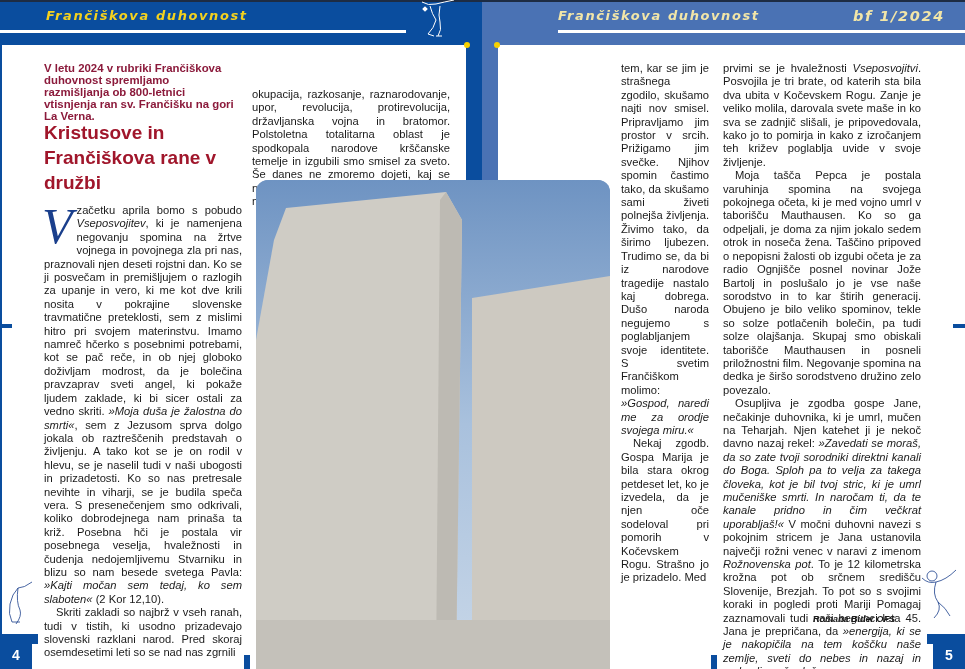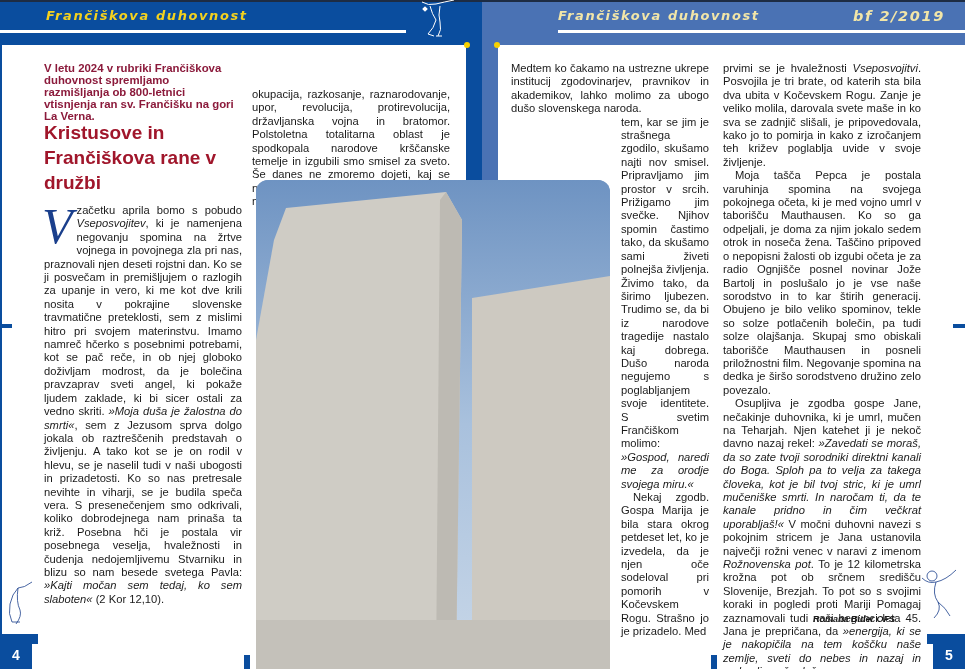--- a/index.html
+++ b/index.html
@@ -52,38 +52,39 @@
 
 <div class="band-left"></div>
 <div class="band-right"></div>
 <div class="frame-left-side"></div>
 <div class="frame-right-side"></div>
 <div class="frame-left-edge"></div>
 
 <div class="hdr-title left">Frančiškova duhovnost</div>
 <div class="hdr-rule left"></div>
 <div class="hdr-title right">Frančiškova duhovnost</div>
-<div class="hdr-issue">bf 2/2019</div>
+<div class="hdr-issue">bf 1/2024</div>
 <div class="hdr-rule right"></div>
 
 <div class="dot" style="left:464px;top:42px"></div>
 <div class="dot" style="left:494px;top:42px"></div>
 
 <svg class="figure-icon" style="left:418px;top:0" width="40" height="40" viewBox="0 0 40 40">
   <path d="M4 2 Q10 6 18 4 Q26 2 36 0 M12 6 Q14 14 18 20 Q16 28 10 34 M22 6 Q20 16 22 22 Q24 30 20 36 M10 34 L16 36 M18 36 L24 36" stroke="#fff" stroke-width="1" fill="none"></path>
   <rect x="5" y="7" width="4" height="4" transform="rotate(45 7 9)" fill="#fff"></rect>
 </svg>
 
 <div class="lead">V letu 2024 v rubriki Frančiškova duhovnost spremljamo razmišljanja ob 800-letnici vtisnjenja ran sv. Frančišku na gori La Verna.</div>
 <div class="headline">Kristusove in Frančiškova rane v družbi</div>
 
 <div class="col" style="left:44px;top:204px;width:198px;">
   <p>
     <span class="dropcap">V</span><span>začetku aprila bomo s pobudo </span><em>Vseposvojitev</em><span>, ki je namenjena negovanju spomina na žrtve vojnega in povojnega zla pri nas, praznovali njen deseti rojstni dan. Ko se ji posvečam in premišljujem o razlogih za upanje in vero, ki me kot dve krili nosita v pokrajine slovenske travmatične preteklosti, sem z mislimi hitro pri svojem materinstvu. Imamo namreč hčerko s posebnimi potrebami, kot se pač reče, in ob njej globoko doživljam modrost, da je bolečina pravzaprav sveti angel, ki pokaže ljudem zaklade, ki bi sicer ostali za vedno skriti. </span><em>»Moja duša je žalostna do smrti«</em><span>, sem z Jezusom sprva dolgo jokala ob raztreščenih predstavah o življenju. A tako kot se je on rodil v hlevu, se je naselil tudi v naši ubogosti in prizadetosti. Ko so nas pretresale nevihte in viharji, se je budila speča vera. S presenečenjem smo odkrivali, koliko dobrodejnega nam prinaša ta križ. Posebna hči je postala vir posebnega veselja, hvaležnosti in čudenja nedojemljivemu Stvarniku in blizu so nam besede svetega Pavla: </span><em>»Kajti močan sem tedaj, ko sem slaboten«</em><span> (2 Kor 12,10).</span>
   </p>
+  <p class="indent">Skriti zakladi so najbrž v vseh ranah, tudi v tistih, ki usodno prizadevajo slovenski razklani narod. Pred skoraj osemdesetimi leti so se nad nas zgrnili</p>
 </div>
 
 <svg class="figure-icon" style="left:2px;top:578px" width="34" height="48" viewBox="0 0 34 48">
   <path d="M30 4 Q22 10 16 10 Q10 16 8 26 Q6 36 10 44 M16 10 Q14 24 18 32 Q20 38 14 46 M10 44 L18 44" stroke="#1a3f8c" stroke-width="0.8" fill="none"></path>
 </svg>
 
 <div class="col" style="left:252px;top:62px;width:198px;margin-top:26px;">
   <p>okupacija, razkosanje, raznarodovanje, upor, revolucija, protirevolucija, državljanska vojna in bratomor. Polstoletna totalitarna oblast je spodkopala narodove krščanske temelje in izgubili smo smisel za sveto. Še danes ne zmoremo dojeti, kaj se nam je zgodilo, ne uspemo pokopati mrtvih, ne znamo si biti dobri.</p>
 </div>
 
@@ -100,21 +101,20 @@
     <rect x="176" y="280" width="24" height="50" fill="#d9b54a"></rect>
     <rect x="176" y="300" width="24" height="110" fill="#1f2a1c"></rect>
     <polygon points="30,28 190,12 206,40 200,489 0,489 0,160 18,60" fill="#cfccc5"></polygon>
     <polygon points="190,12 206,40 200,489 180,489 184,20" fill="#bdbab3"></polygon>
     <polygon points="216,118 354,96 354,489 216,489" fill="#cdc9c1"></polygon>
     <rect x="0" y="440" width="354" height="49" fill="#c4c1ba"></rect>
   </svg>
 </div>
 
 <div class="col" style="left:511px;top:62px;width:198px;">
-  <p>Medtem ko čakamo na ustrezne ukrepe institucij zgodovinarjev, pravnikov in akademikov, lahko molimo za ubogo dušo slovenskega naroda.</p>
   <div style="margin-left:110px;">
     <p><span>tem, kar se jim je strašnega zgodilo, skušamo najti nov smisel. Pripravljamo jim prostor v srcih. Prižigamo jim svečke. Njihov spomin častimo tako, da skušamo sami živeti polnejša življenja. Živimo tako, da širimo ljubezen. Trudimo se, da bi iz narodove tragedije nastalo kaj dobrega. Dušo naroda negujemo s poglabljanjem svoje identitete. S svetim Frančiškom molimo: </span><em>»Gospod, naredi me za orodje svojega miru.«</em></p>
     <p class="indent">Nekaj zgodb. Gospa Marija je bila stara okrog petdeset let, ko je izvedela, da je njen oče sodeloval pri pomorih v Kočevskem Rogu. Strašno jo je prizadelo. Med</p>
   </div>
 </div>
 
 <div class="col" style="left:723px;top:62px;width:198px;">
   <p><span>prvimi se je hvaležnosti </span><em>Vseposvojitvi</em><span>. Posvojila je tri brate, od katerih sta bila dva ubita v Kočevskem Rogu. Zanje je veliko molila, darovala svete maše in ko sva se zadnjič slišali, je pripovedovala, kako jo to pomirja in kako z izročanjem teh križev poglablja uvide v svoje življenje.</span></p>
   <p class="indent">Moja tašča Pepca je postala varuhinja spomina na svojega pokojnega očeta, ki je med vojno umrl v taborišču Mauthausen. Ko so ga odpeljali, je doma za njim jokalo sedem otrok in noseča žena. Taščino pripoved o nepopisni žalosti ob izgubi očeta je za radio Ognjišče posnel novinar Jože Bartolj in poslušalo jo je vse naše sorodstvo in to kar štirih generacij. Obujeno je bilo veliko spominov, tekle so solze potlačenih bolečin, pa tudi solze olajšanja. Skupaj smo obiskali taborišče Mauthausen in posneli priložnostni film. Negovanje spomina na dedka je širšo sorodstveno družino zelo povezalo.</p>
   <p class="indent"><span>Osupljiva je zgodba gospe Jane, nečakinje duhovnika, ki je umrl, mučen na Teharjah. Njen katehet ji je nekoč davno nazaj rekel: </span><em>»Zavedati se moraš, da so zate tvoji sorodniki direktni kanali do Boga. Sploh pa to velja za takega človeka, kot je bil tvoj stric, ki je umrl mučeniške smrti. In naročam ti, da te kanale pridno in čim večkrat uporabljaš!«</em><span> V močni duhovni navezi s pokojnim stricem je Jana ustanovila največji rožni venec v naravi z imenom </span><em>Rožnovenska pot</em><span>. To je 12 kilometrska krožna pot ob srčnem središču Slovenije, Brezjah. To pot so s svojimi koraki in pogledi proti Mariji Pomagaj zaznamovali tudi naši begunci leta 45. Jana je prepričana, da </span><em>»energija, ki se je nakopičila na tem koščku naše zemlje, sveti do nebes in nazaj in ozdravlja naše duše«</em><span>.</span></p>

